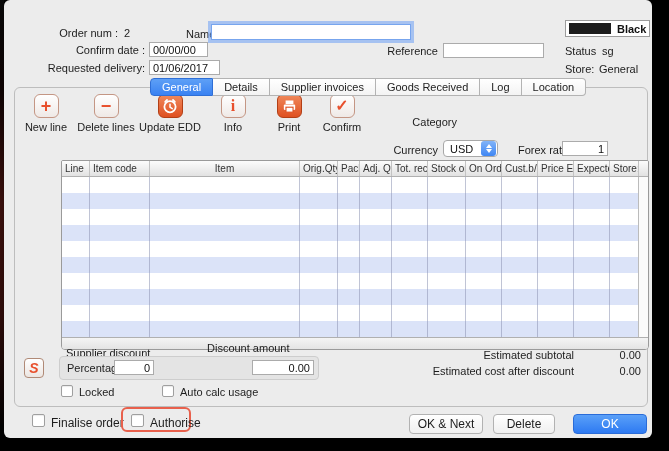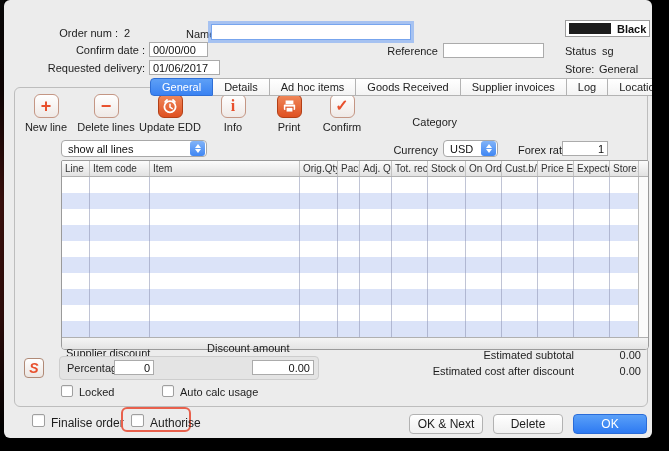--- a/index.html
+++ b/index.html
@@ -135,23 +135,22 @@
     <div class="lbl" style="left:561px; top:45px;">Status</div>
     <div class="lbl" style="left:598px; top:45px;">sg</div>
     <div class="lbl" style="left:561px; top:63px;">Store:</div>
     <div class="lbl" style="left:595px; top:63px;">General</div>
 
     <div id="group-box"></div>
 
     <div id="tabs">
         <div class="tab selected">General</div>
         <div class="tab">Details</div>
-        <div class="tab">Ad hoc items</div>
+        <div class="tab">Supplier invoices</div>
         <div class="tab">Goods Received</div>
-        <div class="tab">Supplier invoices</div>
         <div class="tab">Log</div>
         <div class="tab">Location</div>
       </div>
 
     <div id="toolbar">
         <div class="tool" style="left: 7px;">
           <div class="tool-icon outline">
             <span style="font-size:18px;">+</span>
           </div>
           <div class="tool-label">New line</div>
@@ -189,46 +188,39 @@
           <div class="tool-label">Print</div>
         </div>
         <div class="tool" style="left: 303px;">
           <div class="tool-icon outline">
             <span style="font-size:16px;">✓</span>
           </div>
           <div class="tool-label">Confirm</div>
         </div>
       </div>
 
-    <div class="select" style="left:57px; top:140px; width:146px;">
-      <span class="val">show all lines</span>
-      <span class="stepper">
-          <span class="tri-up"></span>
-          <span class="tri-down"></span>
-        </span>
-    </div>
 
     <div class="lbl r" style="left:360px; top:116px; width:93px;">Category</div>
 
     <div class="lbl r" style="left:346px; top:144px; width:88px;">Currency</div>
     <div class="select" style="left:439px; top:140px; width:55px;">
       <span class="val">USD</span>
       <span class="stepper">
           <span class="tri-up"></span>
           <span class="tri-down"></span>
         </span>
     </div>
     <div class="lbl" style="left:514px; top:144px;">Forex rate</div>
     <input class="field num" style="left: 558px; top: 141px; width: 46px; height: 15px;" value="1">
 
     <div id="table">
       <div id="thead">
           <div class="th" style="width: 28px; text-align: left;">Line</div>
           <div class="th" style="width: 60px; text-align: left;">Item code</div>
-          <div class="th" style="width: 150px; text-align: left;">Item</div>
+          <div class="th" style="width: 150px; text-align: center;">Item</div>
           <div class="th" style="width: 38px; text-align: right;">Orig.Qty</div>
           <div class="th" style="width: 22px; text-align: center;">Pack</div>
           <div class="th" style="width: 32px; text-align: center;">Adj. Qty</div>
           <div class="th" style="width: 36px; text-align: right;">Tot. rece...</div>
           <div class="th" style="width: 38px; text-align: right;">Stock on...</div>
           <div class="th" style="width: 36px; text-align: right;">On Order</div>
           <div class="th" style="width: 36px; text-align: right;">Cust.b/o...</div>
           <div class="th" style="width: 36px; text-align: right;">Price Ext</div>
           <div class="th" style="width: 36px; text-align: right;">Expected...</div>
           <div class="th" style="width: 29px; text-align: left;">Store:</div>
@@ -410,16 +402,16 @@
     <div class="lbl" style="left:176px; top:386px;">Auto calc usage</div>
 
     <span class="checkbox" style="left:28px; top:414px; width:13px; height:13px;"></span>
     <div class="lbl" style="left:47px; top:416px; font-size:12px;">Finalise order</div>
 
     <div id="authorise-annotation"></div>
     <span class="checkbox" style="left:127px; top:414px; width:13px; height:13px;"></span>
     <div class="lbl" style="left:146px; top:416px; font-size:12px;">Authorise</div>
 
     <button class="btn" style="left:405px; width:74px;">OK &amp; Next</button>
-    <button class="btn" style="left:489px; width:70px;">Delete</button>
+    <button class="btn" style="left:489px; width:62px;">Delete</button>
     <button class="btn primary" style="left:569px; width:74px;">OK</button>
   </div>
 </div>
 
 </body></html>

